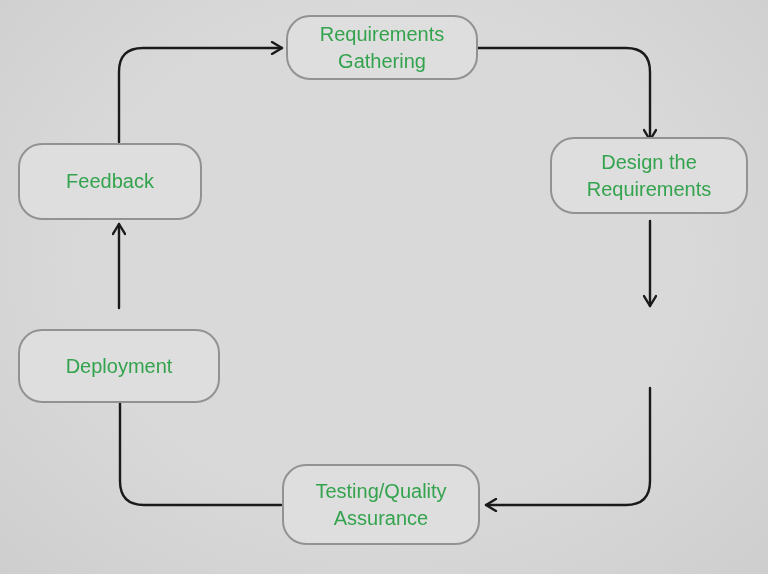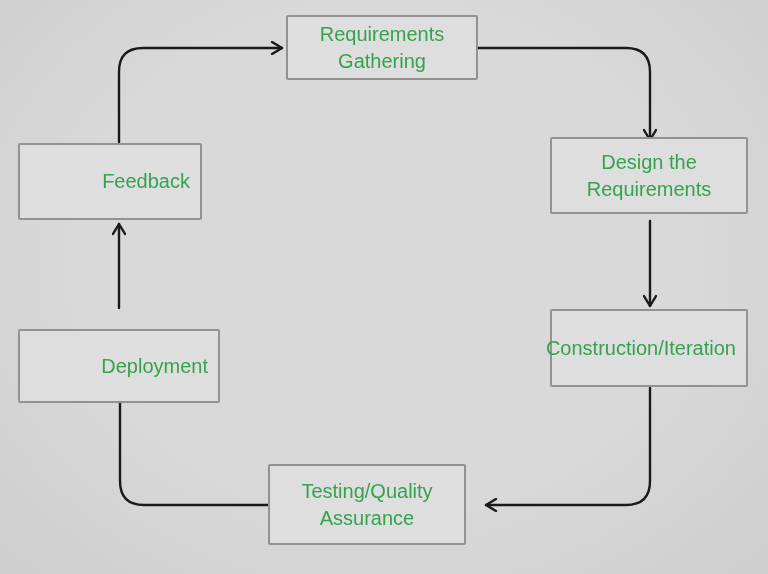--- a/index.html
+++ b/index.html
@@ -19,34 +19,34 @@
     left: 0;
     top: 0;
     width: 768px;
     height: 574px;
   }
   .node {
     position: absolute;
     box-sizing: border-box;
     display: flex;
     align-items: center;
-    justify-content: flex-end;
+    justify-content: center;
     text-align: center;
     background: #dedede;
     border: 2px solid #929292;
-    border-radius: 2px;
+    border-radius: 24px;
     color: #34a34e;
     font-size: 20px;
     line-height: 27px;
     padding: 4px 10px;
   }
   #node-requirements { left: 286px; top: 15px;  width: 192px; height: 65px; }
   #node-design       { left: 550px; top: 137px; width: 198px; height: 77px; }
   #node-construction { left: 550px; top: 309px; width: 198px; height: 78px; }
-  #node-testing      { left: 268px; top: 464px; width: 198px; height: 81px; }
+  #node-testing      { left: 282px; top: 464px; width: 198px; height: 81px; }
   #node-deployment   { left: 18px;  top: 309px; width: 202px; height: 74px; margin-top: 20px; }
   #node-feedback     { left: 18px;  top: 143px; width: 184px; height: 77px; }
   .edge {
     fill: none;
     stroke: #1a1a1a;
     stroke-width: 2.4;
     stroke-linecap: round;
   }
 </style>
 </head>
@@ -69,23 +69,20 @@
   </svg>
 
   <div class="node" id="node-requirements">
     <span>Requirements Gathering</span>
   </div>
 
   <div class="node" id="node-design">
     <span>Design the Requirements</span>
   </div>
 
-  <div class="node" id="node-construction">
-    <span>Construction/Iteration</span>
-  </div>
 
   <div class="node" id="node-testing">
     <span>Testing/Quality Assurance</span>
   </div>
 
   <div class="node" id="node-deployment">
     <span>Deployment</span>
   </div>
 
   <div class="node" id="node-feedback">

